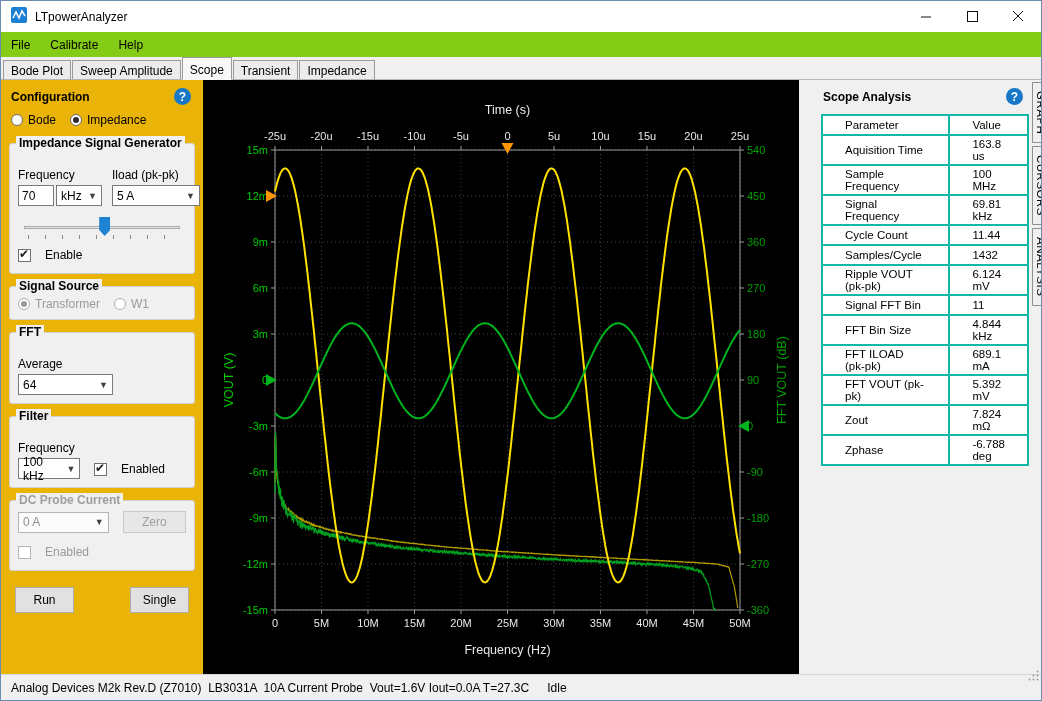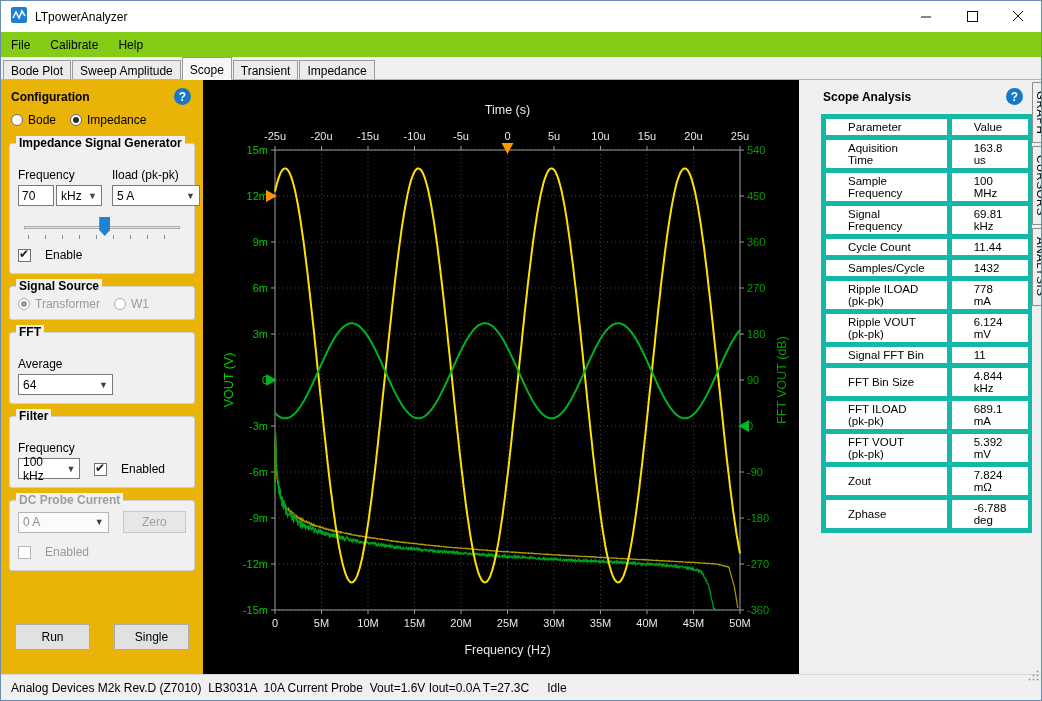--- a/index.html
+++ b/index.html
@@ -56,31 +56,31 @@
       clip-path:polygon(0 0,100% 0,100% 68%,50% 100%,0 68%); }
 
   .cb-label { display:inline-flex; align-items:flex-end; gap:14px; }
   .cb { width:13px; height:13px; background:#fff; border:1px solid #707070; position:relative; flex:0 0 auto; }
   .cb.on::after { content:"✔"; position:absolute; left:0px; top:-3px; font-size:12px; color:#1b1b1b; }
   .dis .cb { border-color:#b5b5b5; }
 
   .btn { height:26px; background:#e1e1e1; border:1px solid #adadad; font:12px "Liberation Sans", sans-serif; display:inline-flex; align-items:center; justify-content:center; color:#000; }
   .btn.dis { color:#9f9f9f; background:#e7e7e7; border-color:#c9c9c9; }
   .btn-row { display:flex; justify-content:space-between; margin:16px 14px 0; }
-  .run-btn, .single-btn { width:75px;margin-top:37px; }
+  .run-btn, .single-btn { width:59px; }
   .zero-btn { width:66px; height:22px; }
   .row { display:flex; align-items:center; gap:14px; }
 
   
   .plot { width:596px; height:594px; background:#000; flex:0 0 auto; }
 
   
   .right-panel { width:216px; background:#f0f0f0; padding:6px 3px 0 3px; font-size:12px; flex:0 0 auto;margin-left:17px; }
   .analysis-table { border-collapse:collapse; margin:7px 0 0 2px; background:#fff; font-size:11.5px; }
-  .analysis-table th, .analysis-table td { border:5px solid #14b8a6; padding:2px 22px; height:20px; text-align:left; font-weight:normal; color:#000; }
+  .analysis-table th, .analysis-table td { border:2px solid #14b8a6; padding:2px 22px; height:20px; text-align:left; font-weight:normal; color:#000; }
   .analysis-table th:first-child, .analysis-table td:first-child { width:147px; }
   .analysis-table th:last-child, .analysis-table td:last-child { width:60px; }
 
   
   .side-strip { width:26px; background:#f0f0f0; display:flex; flex-direction:column; align-items:flex-start; padding-top:2px; flex:0 0 auto; }
   .vtab { writing-mode:vertical-rl; background:#f0f0f0; border:1px solid #8f8f8f; border-radius:0 3px 3px 0; padding:8px 2px; margin:0 2px 3px 0; font-size:11.5px; letter-spacing:0.5px; color:#000; }
 
   
   .statusbar { height:26px; background:#f0f0f0; border-top:1px solid #d7d7d7; display:flex; align-items:center; padding:0 10px; font-size:12px; position:relative; flex:0 0 auto; }
   .statusbar span { white-space:pre; }
@@ -387,24 +387,20 @@
             </tr>
             <tr>
        <td>Cycle Count</td>
        <td>11.44</td>
             </tr>
             <tr>
        <td>Samples/Cycle</td>
        <td>1432</td>
             </tr>
             <tr>
-       <td>Ripple ILOAD (pk-pk)</td>
-       <td>778 mA</td>
-            </tr>
-            <tr>
        <td>Ripple VOUT (pk-pk)</td>
        <td>6.124 mV</td>
             </tr>
             <tr>
        <td>Signal FFT Bin</td>
        <td>11</td>
             </tr>
             <tr>
        <td>FFT Bin Size</td>
        <td>4.844 kHz</td>

